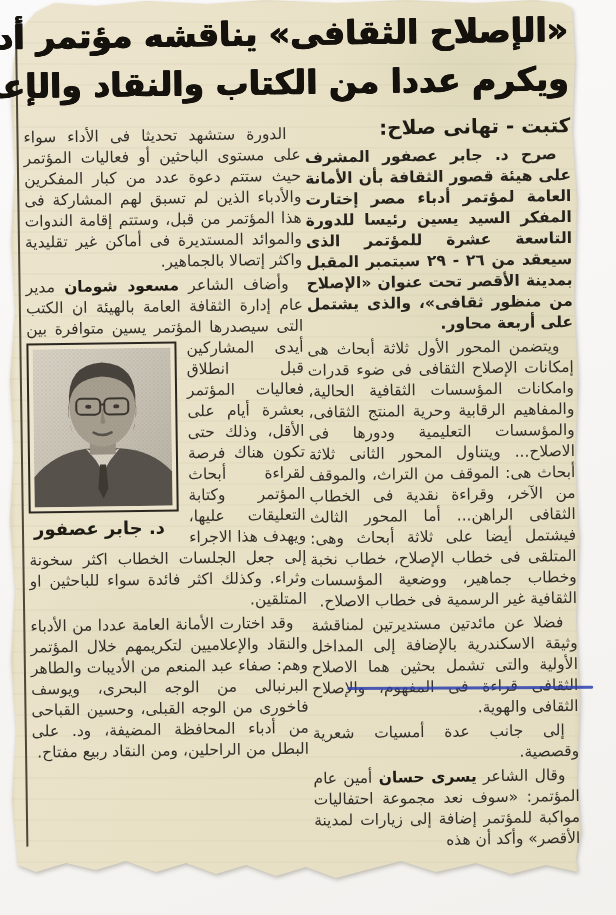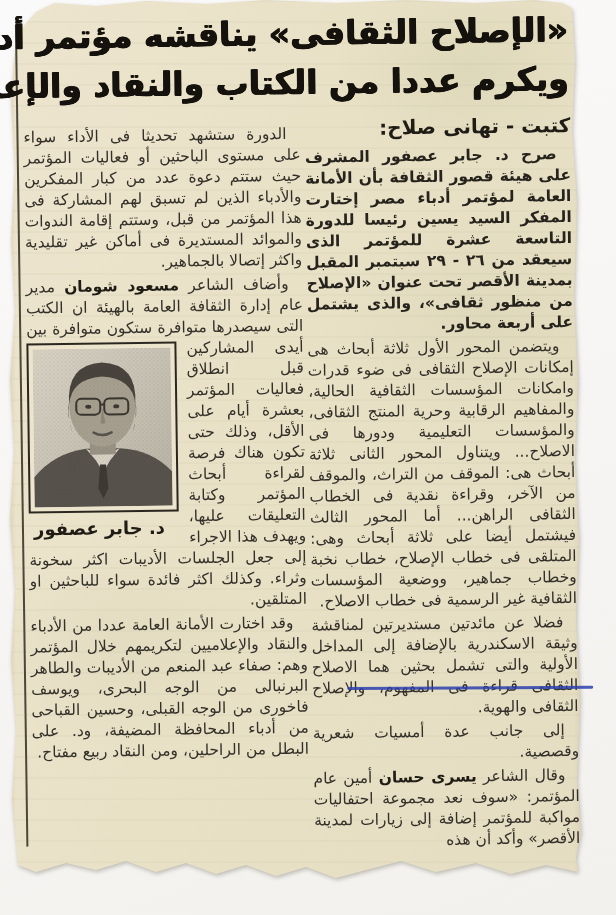--- a/index.html
+++ b/index.html
@@ -91,21 +91,21 @@
       <div class="byline">كتبت - تهانى صلاح:</div>
       <p class="para bold">صرح د. جابر عصفور المشرف على هيئة قصور الثقافة بأن الأمانة العامة لمؤتمر أدباء مصر إختارت المفكر السيد يسين رئيسا للدورة التاسعة عشرة للمؤتمر الذى سيعقد من ٢٦ - ٢٩ سبتمبر المقبل بمدينة الأقصر تحت عنوان «الإصلاح من منظور ثقافى»، والذى يشتمل على أربعة محاور.</p>
       <p class="para">ويتضمن المحور الأول ثلاثة أبحاث هى إمكانات الإصلاح الثقافى فى ضوء قدرات وامكانات المؤسسات الثقافية الحالية، والمفاهيم الرقابية وحرية المنتج الثقافى، والمؤسسات التعليمية ودورها فى الاصلاح... ويتناول المحور الثانى ثلاثة أبحاث هى: الموقف من التراث، والموقف من الآخر، وقراءة نقدية فى الخطاب الثقافى الراهن... أما المحور الثالث فيشتمل أيضا على ثلاثة أبحاث وهى: المتلقى فى خطاب الإصلاح، خطاب نخبة وخطاب جماهير، ووضعية المؤسسات الثقافية غير الرسمية فى خطاب الاصلاح.</p>
       <p class="para">فضلا عن مائدتين مستديرتين لمناقشة وثيقة الاسكندرية بالإضافة إلى المداخل الأولية والتى تشمل بحثين هما الاصلاح الثقافى قراءة فى المفهوم، والإصلاح الثقافى والهوية.</p>
       <p class="para">إلى جانب عدة أمسيات شعرية وقصصية.</p>
       <p class="para"><span>وقال الشاعر </span><span class="name-bold">يسرى حسان</span><span> أمين عام المؤتمر: «سوف نعد مجموعة احتفاليات مواكبة للمؤتمر إضافة إلى زيارات لمدينة الأقصر» وأكد أن هذه</span></p>
     </div>
 
     <div class="col col-left">
       <p class="para">الدورة ستشهد تحديثا فى الأداء سواء على مستوى الباحثين أو فعاليات المؤتمر حيث ستتم دعوة عدد من كبار المفكرين والأدباء الذين لم تسبق لهم المشاركة فى هذا المؤتمر من قبل، وستتم إقامة الندوات والموائد المستديرة فى أماكن غير تقليدية واكثر إتصالا بالجماهير.</p>
-      <p class="para"><span>وأضاف الشاعر </span><span class="name-bold">مسعود شومان</span><span> مدير عام إدارة الثقافة العامة بالهيئة ان الكتب التى سيصدرها متوافرة ستكون </span><span class="photo-float">
+      <p class="para"><span>وأضاف الشاعر </span><span class="name-bold">مسعود شومان</span><span> مدير عام إدارة الثقافة العامة بالهيئة ان الكتب التى سيصدرها المؤتمر يسين </span><span class="photo-float">
           <span class="photo-frame" style="display:block">
             <svg viewBox="0 0 138 158">
               <defs>
                 <pattern id="halftone" width="4" height="4" patternUnits="userSpaceOnUse">
                   <rect width="4" height="4" fill="none"></rect>
                   <circle cx="1" cy="1" r="0.7" fill="#5a554c" opacity="0.5"></circle>
                   <circle cx="3" cy="3" r="0.7" fill="#6a6459" opacity="0.4"></circle>
                 </pattern>
                 <linearGradient id="bgGrad" x1="0" y1="0" x2="1" y2="1">
                   <stop offset="0" stop-color="#d9d4c6"></stop>
@@ -133,19 +133,19 @@
               <ellipse cx="55" cy="58" rx="3" ry="2" fill="#3a352e"></ellipse>
               <ellipse cx="83" cy="58" rx="3" ry="2" fill="#3a352e"></ellipse>
 
               <path d="M69,60 L67,74 Q69,77 72,74 Z" fill="#8e8678"></path>
               <path d="M60,84 Q69,89 78,84" fill="none" stroke="#55504a" stroke-width="2.5" stroke-linecap="round"></path>
 
               <rect x="0" y="0" width="138" height="158" fill="url(#halftone)" opacity="0.55"></rect>
             </svg>
           </span>
           <span class="photo-caption" style="display:block">د. جابر عصفور</span>
-        </span><span>متوافرة بين أيدى المشاركين قبل انطلاق فعاليات المؤتمر بعشرة أيام على الأقل، وذلك حتى تكون هناك فرصة لقراءة أبحاث المؤتمر وكتابة </span><span>التعليقات عليها، ويهدف هذا الاجراء إلى جعل الجلسات الأديبات اكثر سخونة وثراء. وكذلك اكثر فائدة سواء للباحثين او المتلقين.</span></p>
+        </span><span>متوافرة بين أيدى المشاركين قبل انطلاق فعاليات المؤتمر بعشرة أيام على الأقل، وذلك حتى تكون هناك فرصة لقراءة أبحاث المؤتمر وكتابة </span><span>التعليقات عليها، ويهدف هذا الاجراء إلى جعل الجلسات الخطاب اكثر سخونة وثراء. وكذلك اكثر فائدة سواء للباحثين او المتلقين.</span></p>
       <p class="para">وقد اختارت الأمانة العامة عددا من الأدباء والنقاد والإعلاميين لتكريمهم خلال المؤتمر وهم: صفاء عبد المنعم من الأديبات والطاهر البرنبالى من الوجه البحرى، ويوسف فاخورى من الوجه القبلى، وحسين القباحى من أدباء المحافظة المضيفة، ود. على البطل من الراحلين، ومن النقاد ربيع مفتاح.</p>
     </div>
 
     <div class="pen-underline"></div>
   </div>
 </div>
 
 </body></html>

